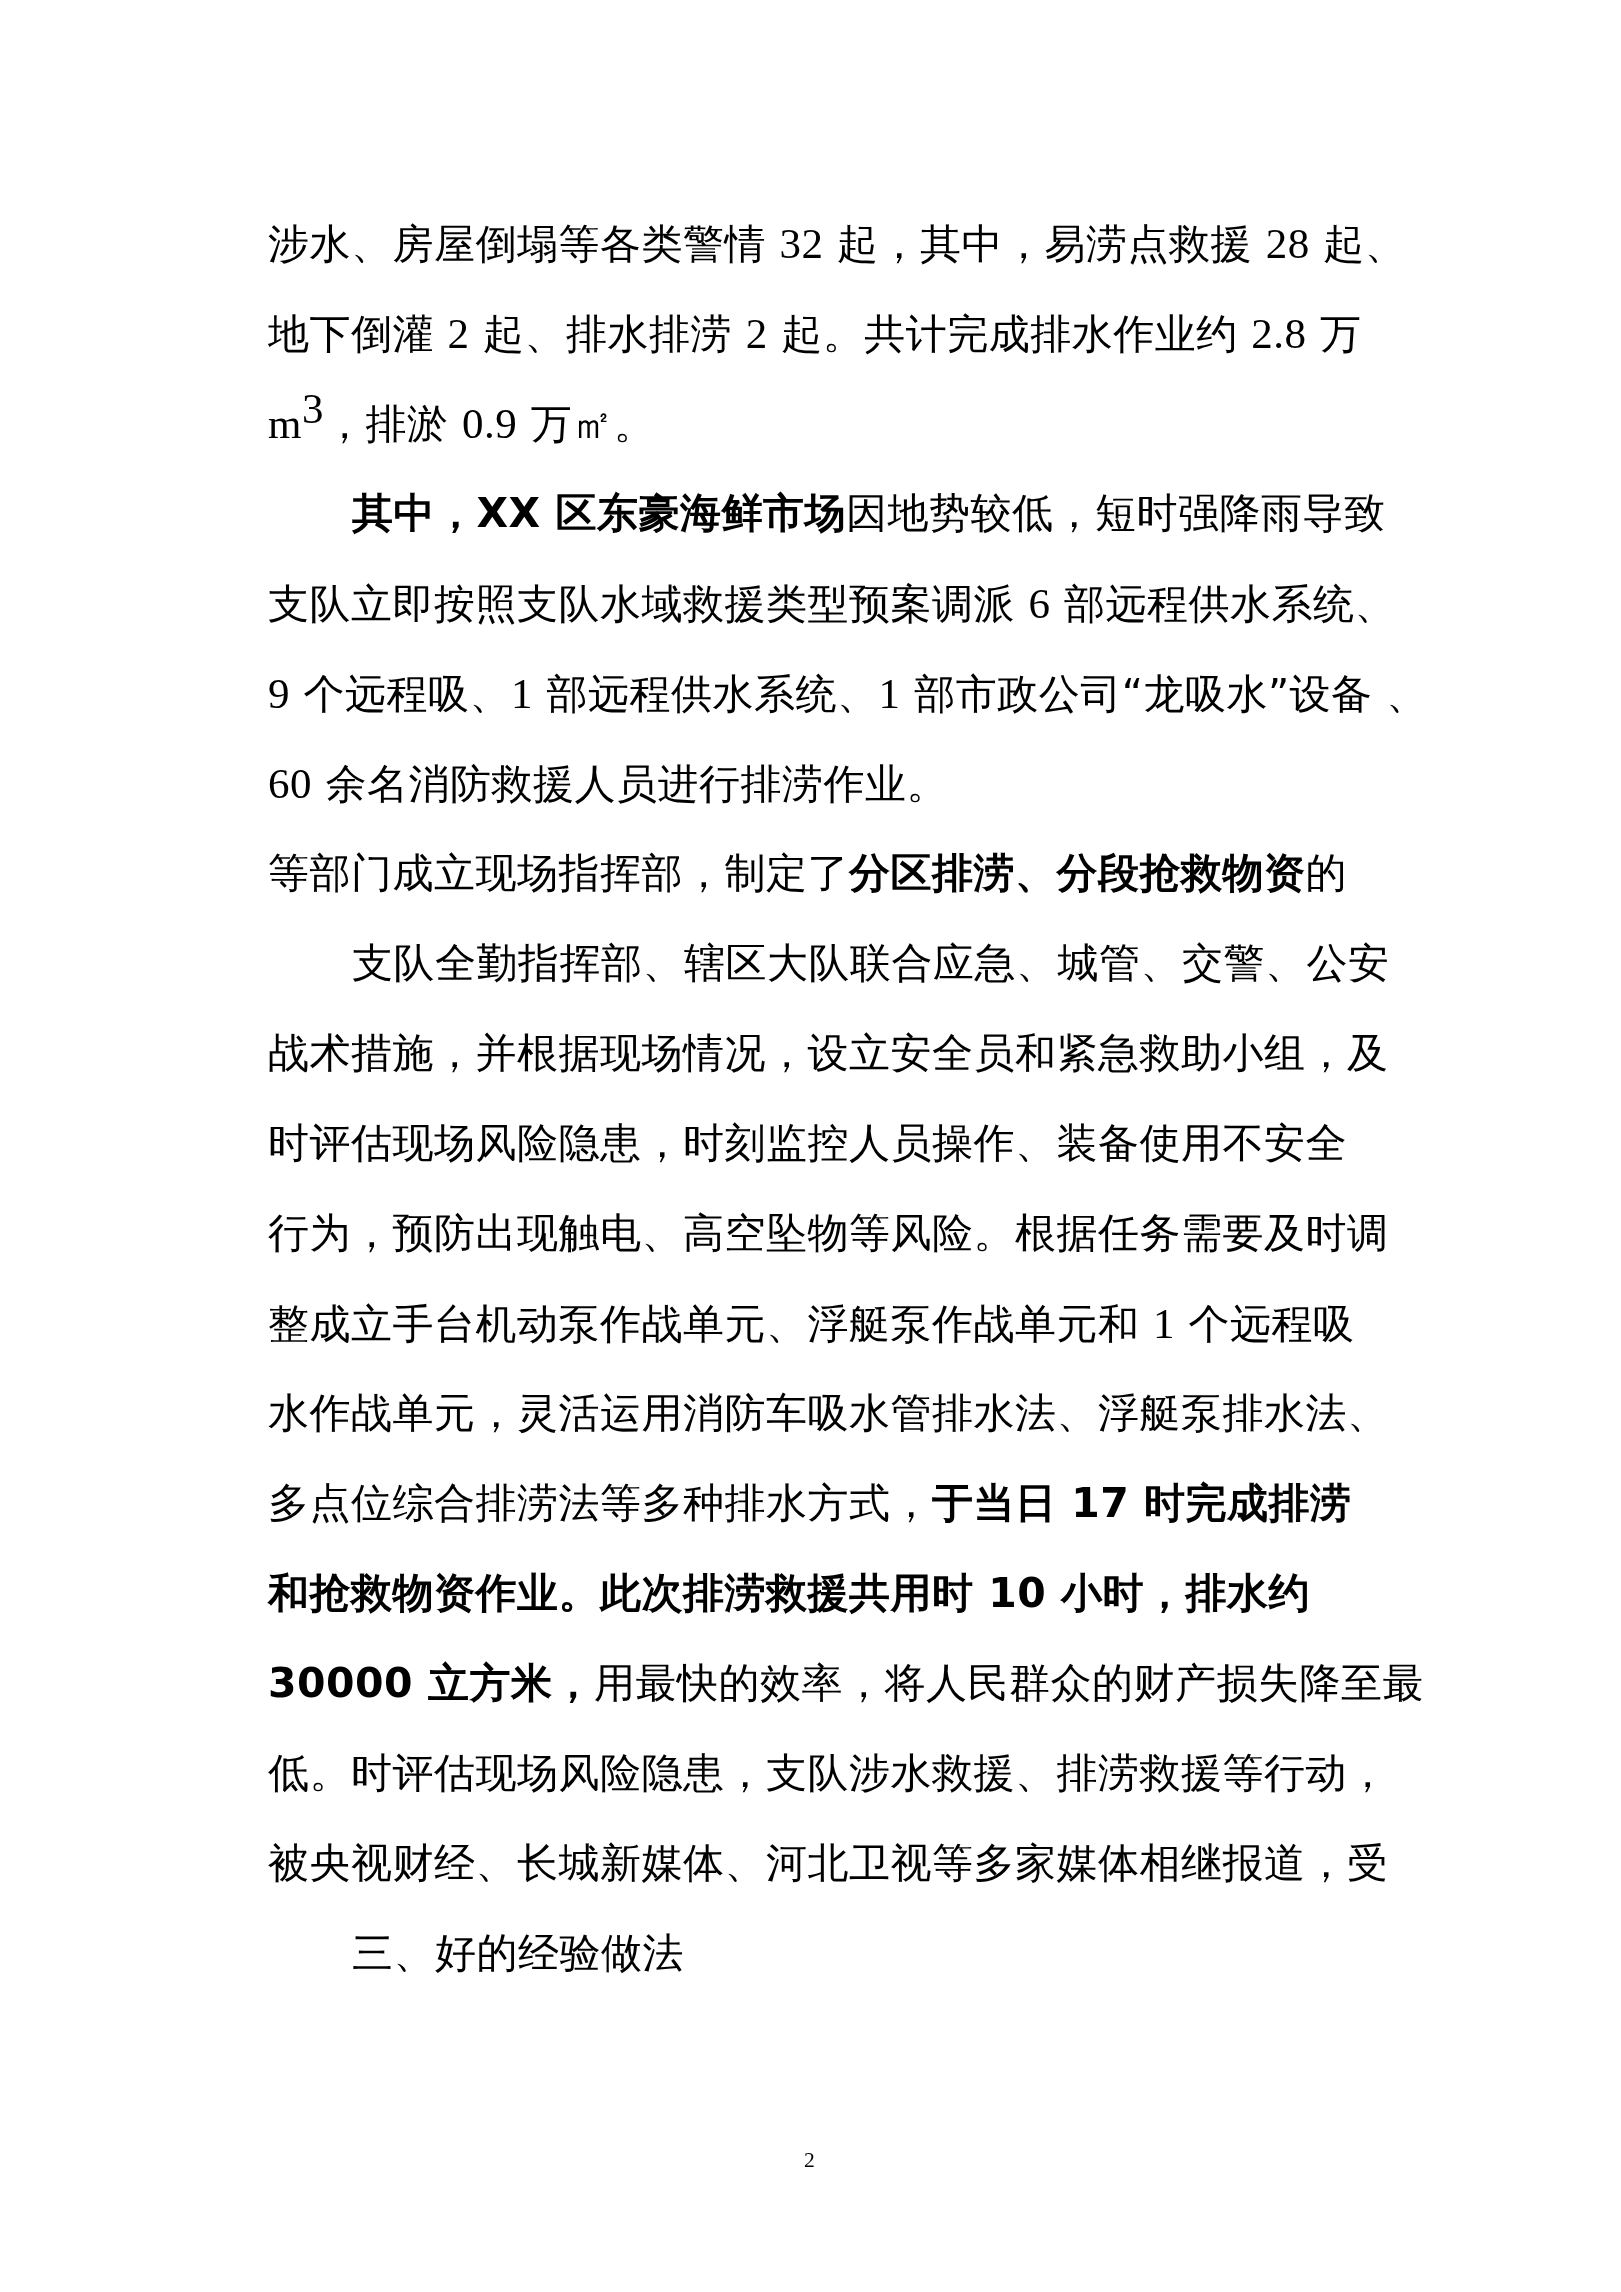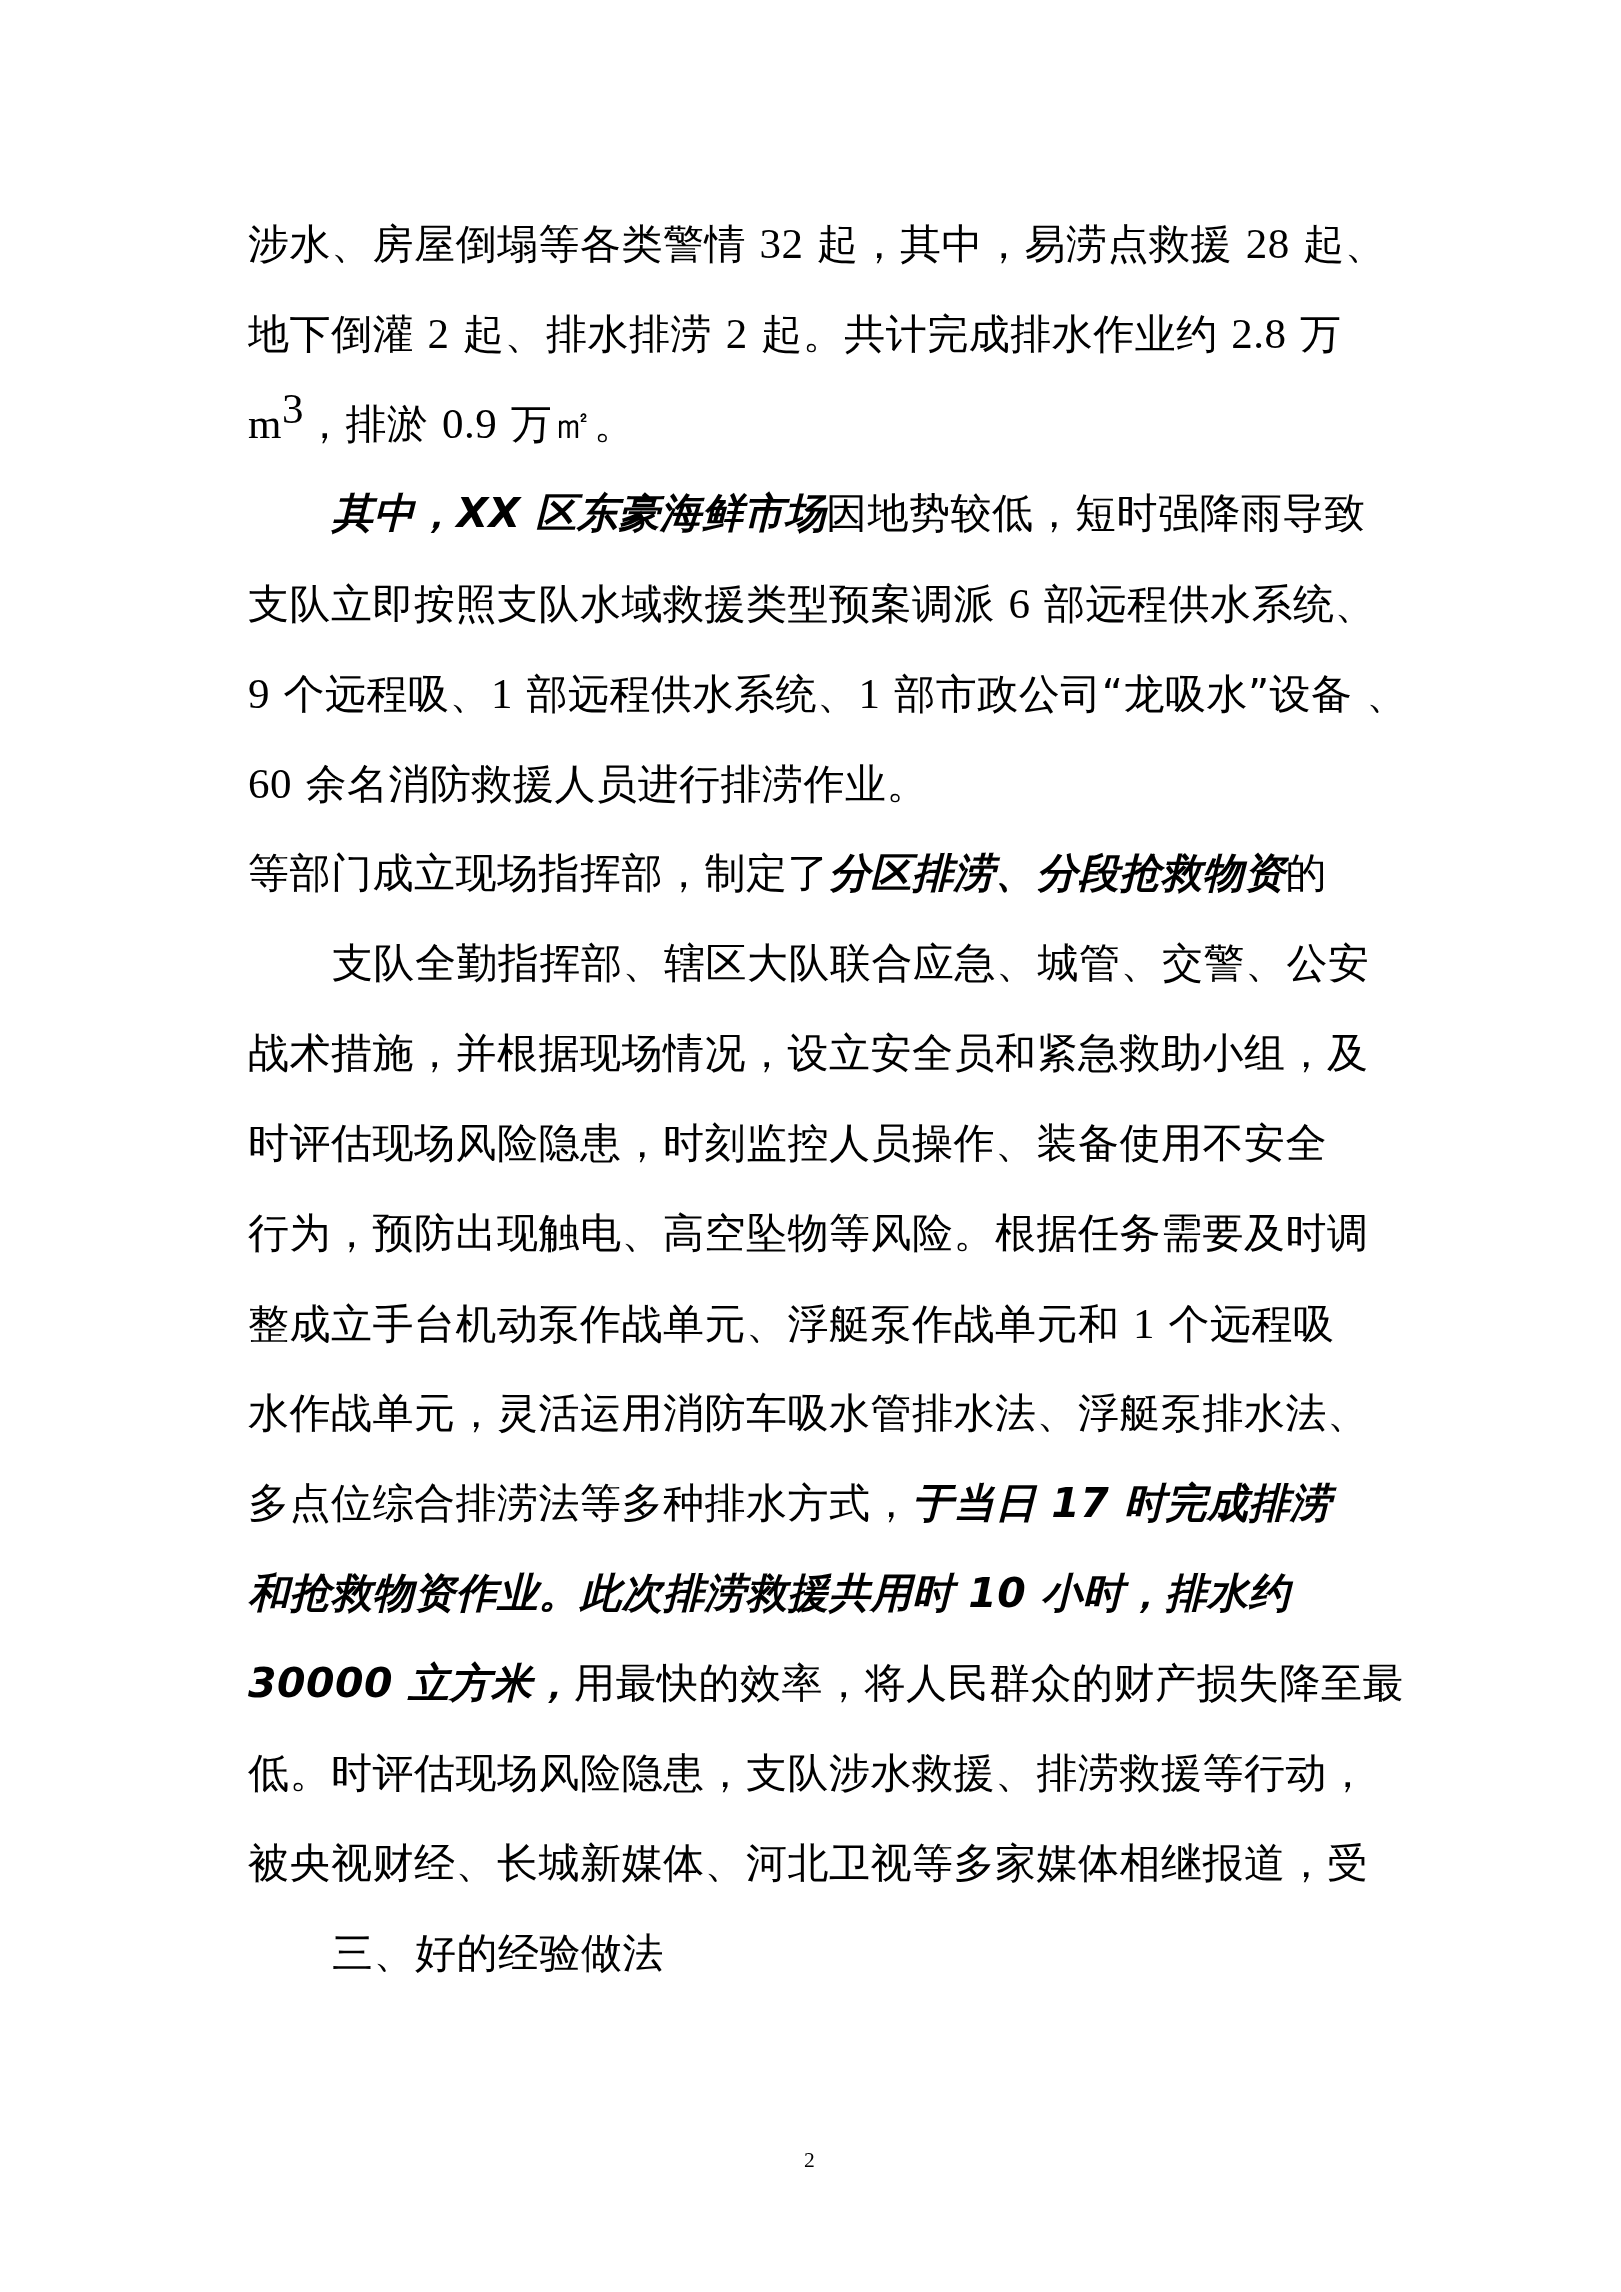--- a/index.html
+++ b/index.html
@@ -1,23 +1,23 @@
 <!DOCTYPE html>
 <html><head>
 <meta charset="utf-8">
 <style>
   html, body { margin: 0; padding: 0; background: #ffffff; }
   body { width: 1621px; height: 2293px; position: relative; overflow: hidden;
          font-family: "DejaVu Sans", "Liberation Sans", sans-serif; color: #000; }
   .page { position: absolute; left: 0; top: 0; width: 1621px; height: 2293px; background: #fff; }
   .body-text { position: absolute; left: 248px; top: 216px; width: 1171px; }
-  .line { height: 90px; line-height: 55px; font-size: 41px; white-space: nowrap; letter-spacing: 0.5px; }
+  .line { height: 90px; line-height: 55px; font-size: 41px; white-space: nowrap; letter-spacing: 0.5px; margin-left: 20px; }
   .indent { padding-left: 84px; }
   .num { font-family: "Liberation Serif", serif; font-size: 43px; }
-  b { font-weight: bold; font-style: italic; }
+  b { font-weight: bold; }
   sup { font-size: 21.6px; line-height: 0; }
   .page-number { position: absolute; left: 804px; top: 2148px; font-family: "Liberation Serif", serif; font-size: 21.6px; }
 </style>
 </head>
 <body>
 
 <div class="page">
   <div class="body-text">
 
     <div class="line"><span>涉水、房屋倒塌等各类警情</span> <span class="num">32</span> <span>起，其中，易涝点救援</span> <span class="num">28</span> <span>起、</span></div>

